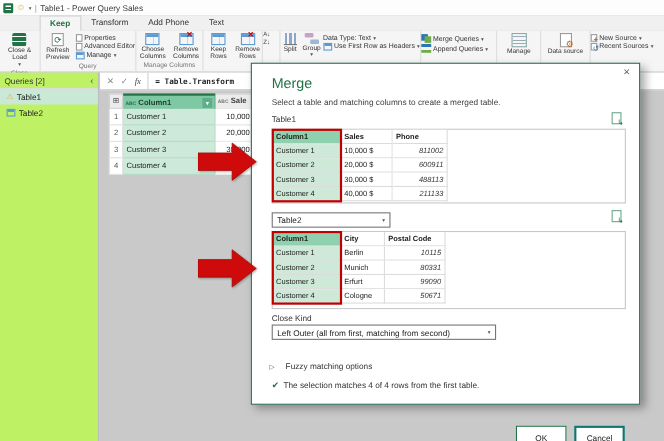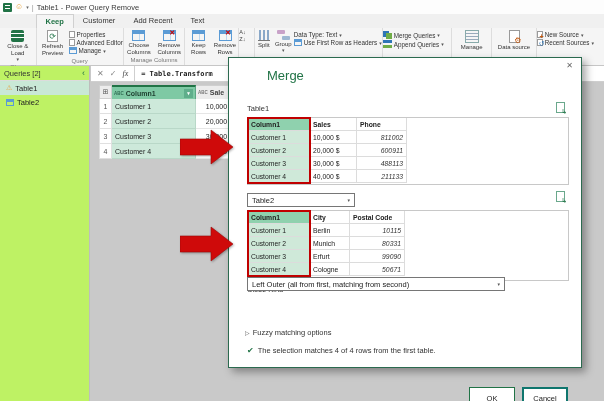--- a/index.html
+++ b/index.html
@@ -101,21 +101,21 @@
             font-size:7px; color:#555; display:flex; align-items:center; justify-content:center; }
   .pv-c1 { width:84px; height:15px; background:#cde9da; border-right:1px solid #b9d8c8; border-bottom:1px solid #b9d8c8;
            font-size:7px; color:#222; display:flex; align-items:center; padding-left:3px; }
   .pv-c2 { width:40px; height:15px; background:#fff; border-right:1px solid #e6e6e6; border-bottom:1px solid #e6e6e6;
            font-size:7px; color:#222; display:flex; align-items:center; justify-content:flex-end; padding-right:2px; }
 
   
   .dialog { position:absolute; left:228px; top:57px; width:354px; height:311px; background:#fff;
             border:1px solid #2b6a4f; box-shadow:4px 4px 8px rgba(0,0,0,.35); z-index:20; }
   .dlg-close { position:absolute; top:3px; right:8px; font-size:8px; color:#666; }
-  .dlg-title { position:absolute; left:18px; top:10px; font-size:13px; color:#217346;margin-left:20px; }
+  .dlg-title { position:absolute; left:18px; top:10px; font-size:13px; color:#217346; }
   .dlg-sub { position:absolute; left:18px; top:30px; font-size:7.5px; color:#404040; }
   .dlg-t1label { position:absolute; left:18px; top:46px; font-size:7.5px; color:#333; }
   .dlg-previcon { position:absolute; right:16px; width:9px; height:11px; background:#fff; border:1px solid #6aa88c; }
   .dlg-previcon::after { content:"↳"; position:absolute; right:-3px; bottom:-4px; color:#217346; font-size:7px; }
   .pv-wrap { position:absolute; left:18px; width:322px; border:1px solid #c8c8c8; background:#fff; }
   .grid { display:grid; position:relative; }
   .g1 { grid-template-columns:62px 47px 50px; }
   .g2 { grid-template-columns:62px 40px 55px; }
   .gcell { height:13px; font-size:6.8px; color:#222; border-right:1px solid #dcdcdc; border-bottom:1px solid #dcdcdc;
            display:flex; align-items:center; padding:0 3px; background:#fff; white-space:nowrap; overflow:hidden; }
@@ -124,21 +124,21 @@
   .gkeyhead { background:#8fd1ae; font-weight:bold; }
   .gnum { justify-content:flex-end; font-style:italic; color:#333; }
   .redbox { position:absolute; left:-1px; top:-1px; width:64px; height:67px; border:2px solid #c00000; pointer-events:none; }
 
   .dlg-select { position:absolute; left:18px; height:14px; border:1px solid #767676; background:#fff;
                 font-size:7.5px; color:#222; display:flex; align-items:center; padding:0 4px; }
   .dlg-select .dd { margin-left:auto; }
   .jk-label { position:absolute; left:18px; top:227px; font-size:7.5px; color:#333; }
   .chk-row { position:absolute; left:18px; top:255px; display:flex; align-items:center; gap:4px; font-size:7.5px; color:#333; }
   .chk { width:8px; height:8px; border:1px solid #767676; background:#fff; }
-  .fuzzy-row { position:absolute; left:16px; top:270px; display:flex; align-items:center; gap:3px; font-size:7.5px; color:#333; }
+  .fuzzy-row { position:absolute; left:16px; top:270px; display:flex; align-items:center; gap:10px; font-size:7.5px; color:#333; }
   .exp { font-size:6px; color:#555; }
   .status-row { position:absolute; left:18px; top:288px; display:flex; align-items:center; gap:4px; font-size:7.5px; color:#333; }
   .okmark { color:#217346; font-size:8px; }
   .btn { position:absolute; top:286px; width:46px; height:22px; background:#fff; font-size:7.5px; color:#222;
          display:flex; align-items:center; justify-content:center;margin-top:43px; }
   .btn.ok { right:66px; border:1.5px solid #217346; }
   .btn.cancel { right:13px; border:2px solid #0f766e; }
 
   
   .arrow { position:absolute; z-index:50; filter:drop-shadow(1px 1px 1px rgba(0,0,0,.3)); }
@@ -146,28 +146,28 @@
 </head>
 <body>
 
 <div id="screen">
 
   <div class="titlebar">
     <span class="xl-icon"></span>
     <span class="smiley">☺</span>
     <span class="caret">▾</span>
     <span class="tb-sep">|</span>
-    <span>Table1 - Power Query Remove</span>
+    <span>Table1 - Power Query Sales</span>
   </div>
 
   <div class="tabbar">
     <div class="tab file">Datei</div>
     <div class="tab active">Keep</div>
-    <div class="tab">Customer</div>
-    <div class="tab">Add Recent</div>
+    <div class="tab">Transform</div>
+    <div class="tab">Add Phone</div>
     <div class="tab">Text</div>
   </div>
 
   <div class="ribbon">
     <div class="rgroup" style="width:38px">
       <div class="gbody">
         <div class="bigbtn">
           <span class="bicon i-db"></span>
           <span>Close &amp; Load</span>
           <span class="dd">▾</span>
@@ -377,20 +377,21 @@
         <div class="pv-num">4</div>
         <div class="pv-c1">Customer 4</div>
         <div class="pv-c2">40,000 $</div>
       </div>
     </div>
   </div>
 
   <div class="dialog">
     <span class="dlg-close">✕</span>
     <div class="dlg-title">Merge</div>
+    <div class="dlg-sub">Select a table and matching columns to create a merged table.</div>
 
     <div class="dlg-t1label">Table1</div>
     <div class="dlg-previcon" style="top:44px"></div>
 
     <div class="pv-wrap" style="top:59px; height:68px">
       <div class="grid g1">
         <div class="gcell ghead gkeyhead">Column1</div>
         <div class="gcell ghead">Sales</div>
         <div class="gcell ghead">Phone</div>
 
@@ -438,21 +439,21 @@
         <div class="gcell gnum">99090</div>
 
         <div class="gcell gkey">Customer 4</div>
         <div class="gcell">Cologne</div>
         <div class="gcell gnum">50671</div>
         <div class="redbox"></div>
       </div>
     </div>
 
     <div class="jk-label">Close Kind</div>
-    <div class="dlg-select" style="top:219px; width:258px">
+    <div class="dlg-select" style="top:237px; width:204px">
       <span>Left Outer (all from first, matching from second)</span>
       <span class="dd">▾</span>
     </div>
 
 
     <div class="fuzzy-row">
       <span class="exp">▷</span>
       <span>Fuzzy matching options</span>
     </div>
 

